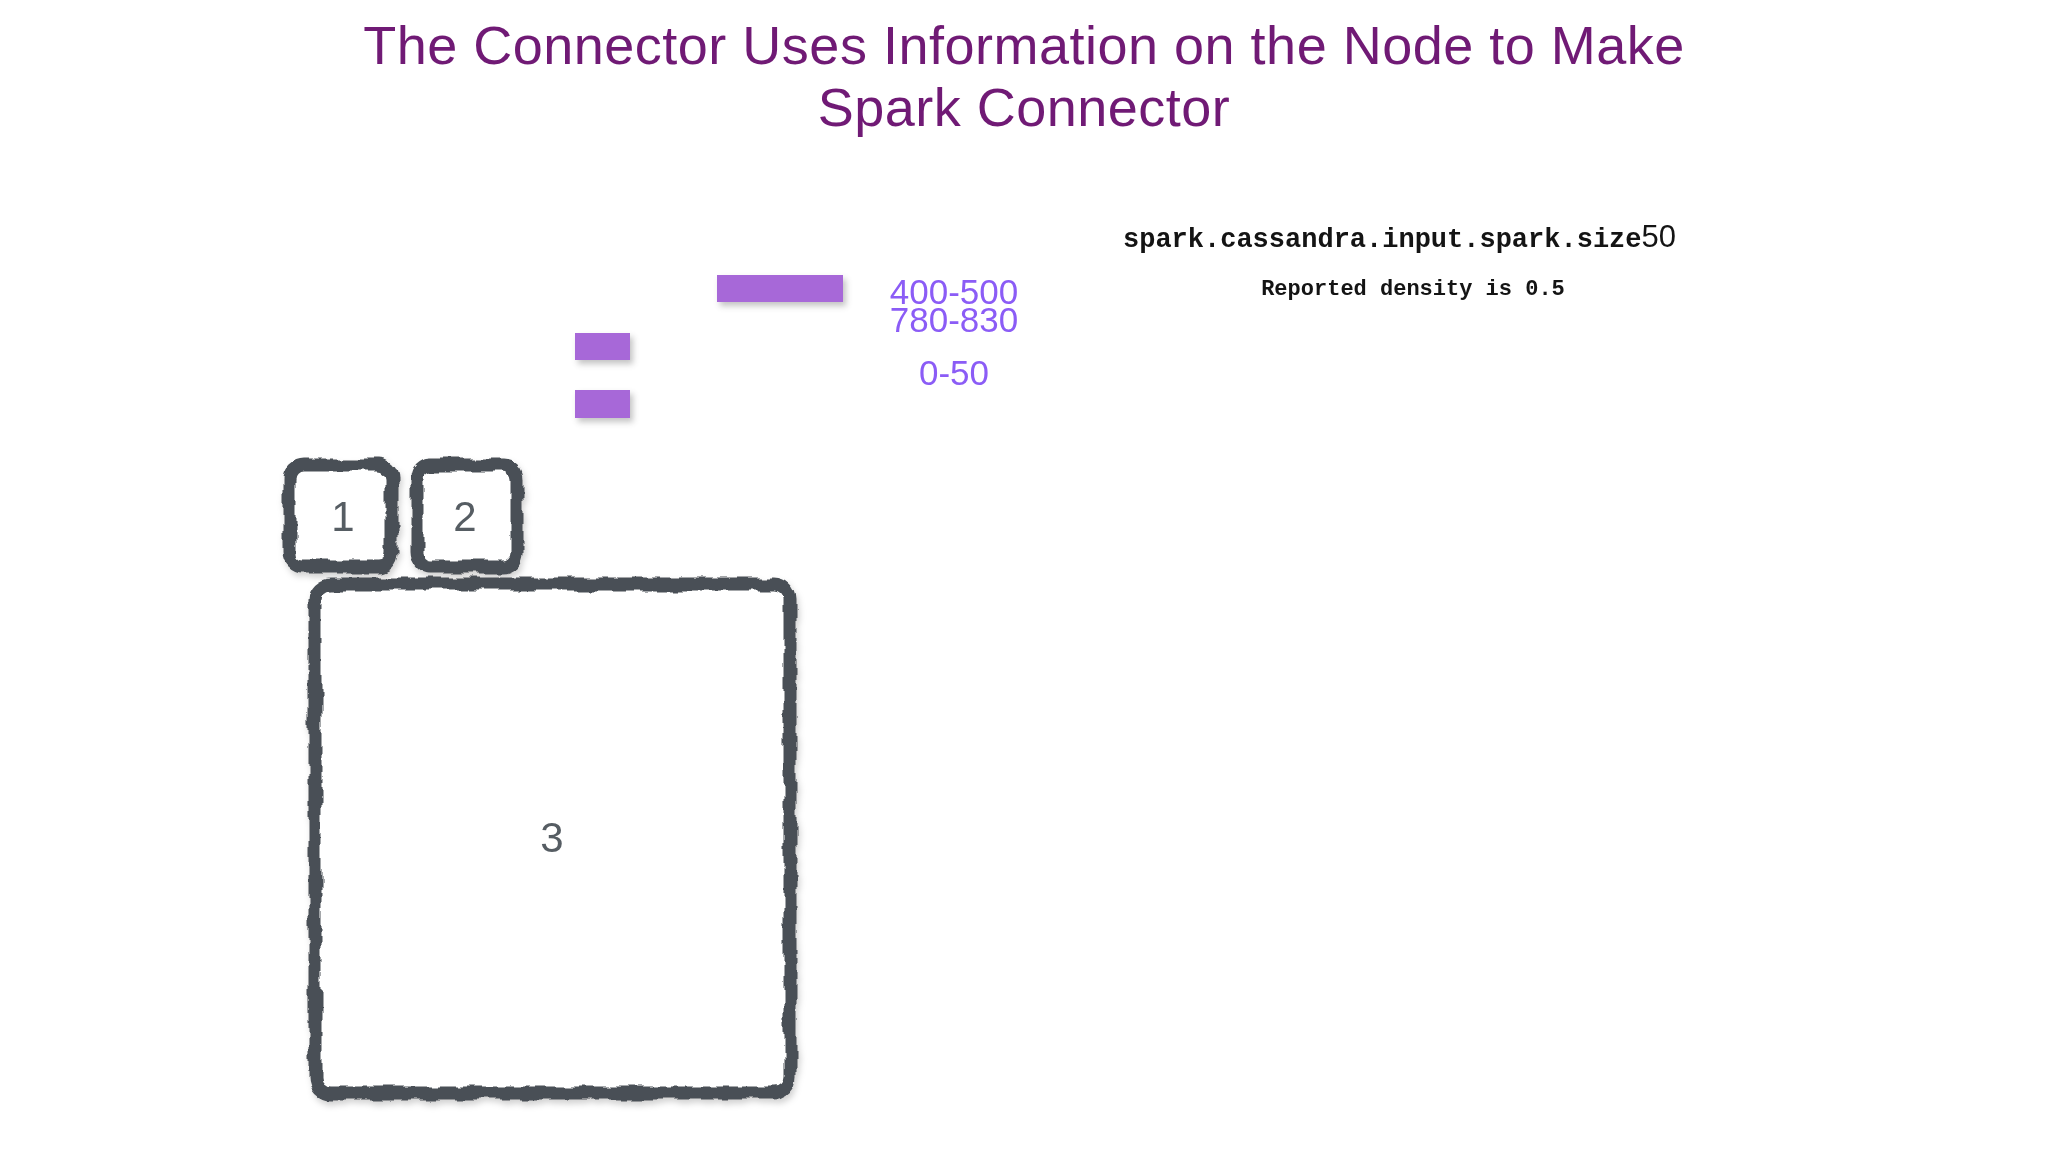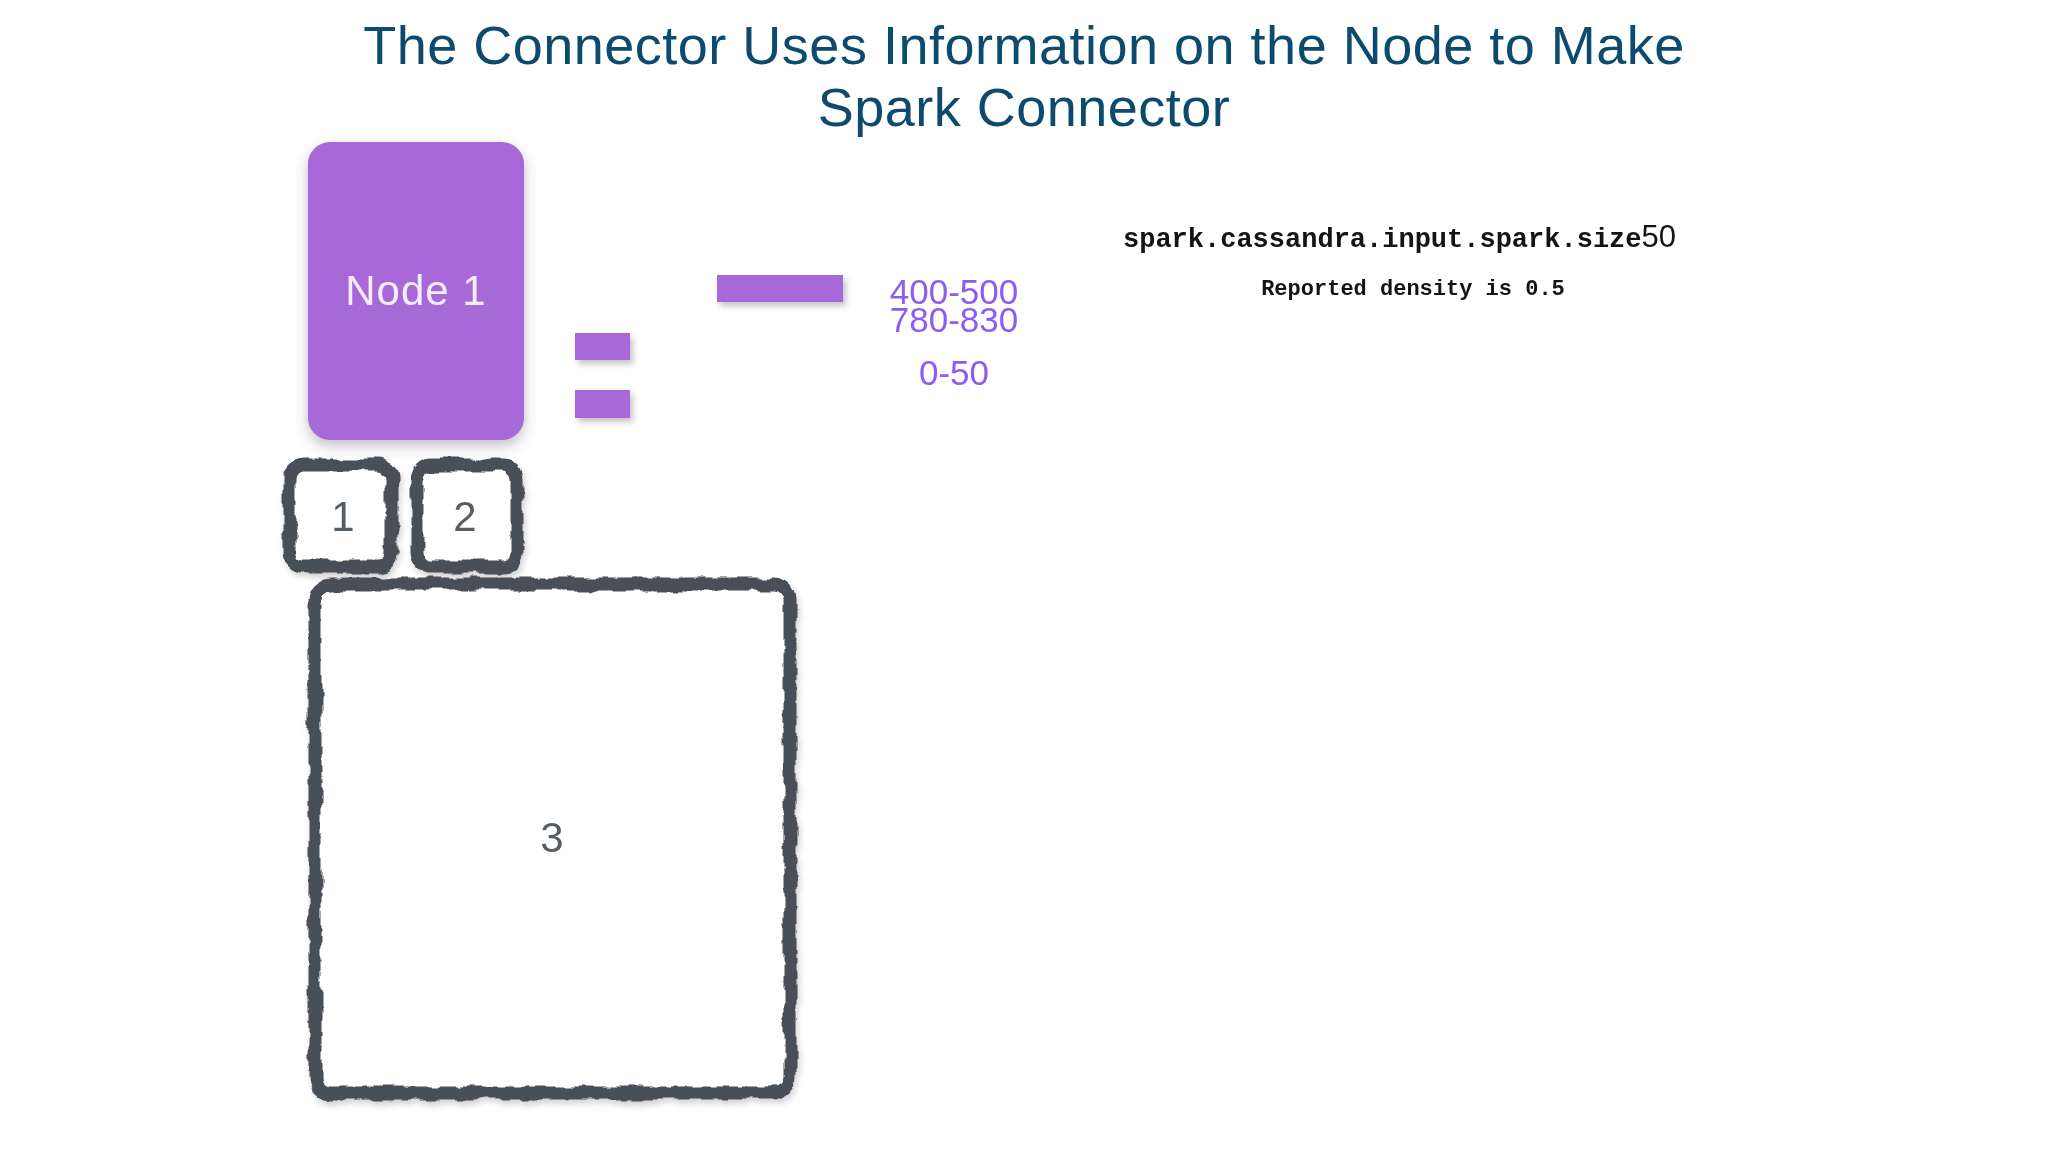--- a/index.html
+++ b/index.html
@@ -9,21 +9,21 @@
     background:#ffffff;
     overflow:hidden;
     font-family:"Liberation Sans","DejaVu Sans",sans-serif;
   }
 
   
   .title{
     position:absolute;top:14px;left:0;width:2048px;
     text-align:center;
     font-size:54px;line-height:62px;font-weight:300;
-    color:#0c4a6e;letter-spacing:0.5px;
+    color:#701a75;letter-spacing:0.5px;
   }
 
   
   .node-box{
     position:absolute;left:308px;top:142px;width:216px;height:298px;
     background:#a768d8;border-radius:22px;
     box-shadow:0 6px 14px rgba(60,40,80,0.30);
     display:flex;align-items:center;justify-content:center;
   }
   .node-label{
@@ -92,23 +92,20 @@
 </head>
 <body>
 
 <div class="slide">
 
   <div class="title">
     <div>The Connector Uses Information on the Node to Make</div>
     <div>Spark Connector</div>
   </div>
 
-  <div class="node-box">
-    <span class="node-label">Node 1</span>
-  </div>
 
   <div class="bar bar-1"></div>
   <div class="bar bar-2"></div>
   <div class="bar bar-3"></div>
 
   <div class="range-label rl-1">400-500</div>
   <div class="range-label rl-2">780-830</div>
   <div class="range-label rl-3">0-50</div>
 
   <div class="config">

